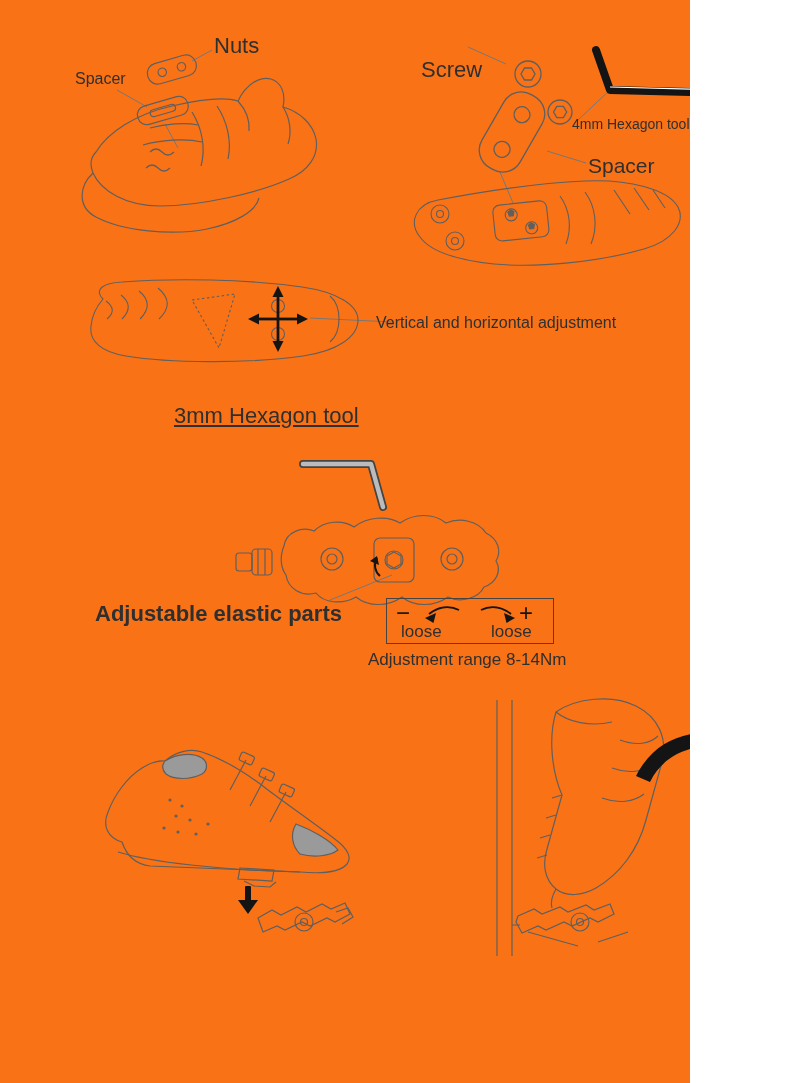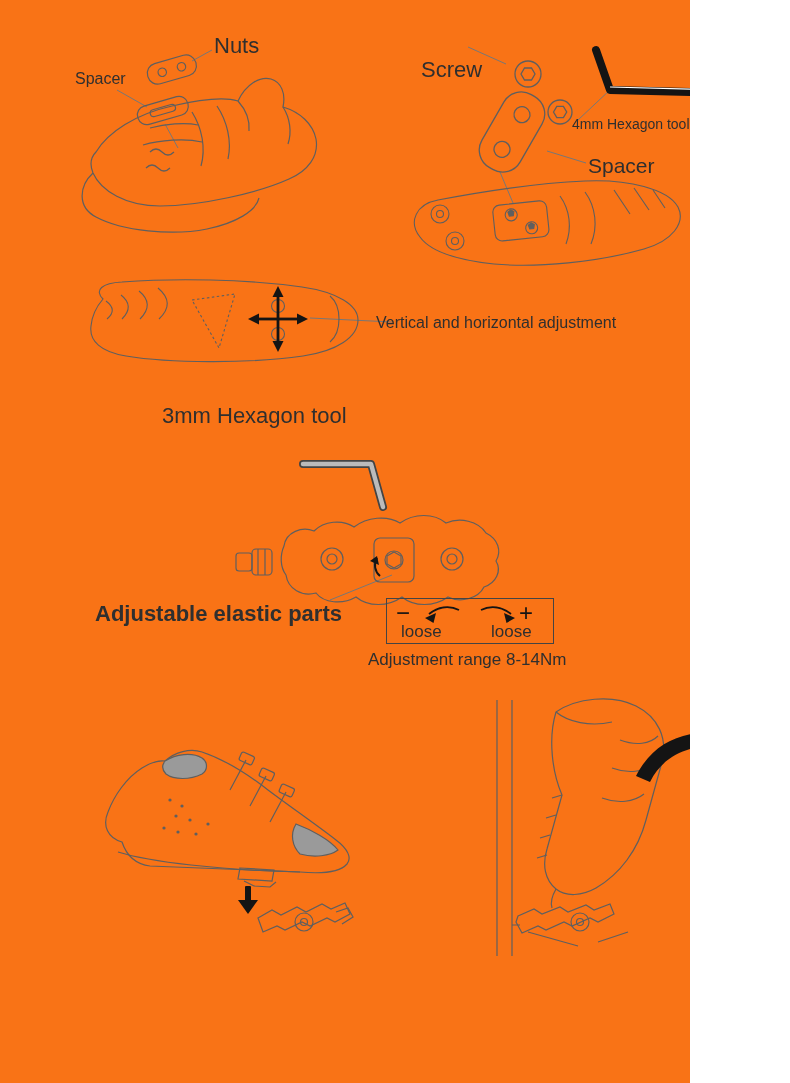--- a/index.html
+++ b/index.html
@@ -200,21 +200,21 @@
   <div class="label sm" style="left:75px; top:70px;">Spacer</div>
 
   <div class="label lg" style="left:421px; top:25px;margin-top:32px;">Screw</div>
 
   <div class="label lg" style="left:572px; top:116px; font-size:14px;">4mm Hexagon tool</div>
 
   <div class="label lg" style="left:588px; top:154px; font-size:21px;">Spacer</div>
 
   <div class="label sm" style="left:376px; top:314px;">Vertical and horizontal adjustment</div>
 
-  <div class="label lg" style="left:162px; top:403px;">3mm Hexagon tool</div>
+  <div class="label lg" style="left:174px; top:403px;text-decoration:underline;">3mm Hexagon tool</div>
 
   <div class="label lg" style="left:95px; top:601px;font-weight:bold;">Adjustable elastic parts</div>
 
   <div class="adjust-box"></div>
 
   <div class="sign" style="left:396px; top:599px;">−</div>
 
   <div class="sign" style="left:519px; top:599px;">+</div>
 
   <div class="label md" style="left:401px; top:622px;">loose</div>

